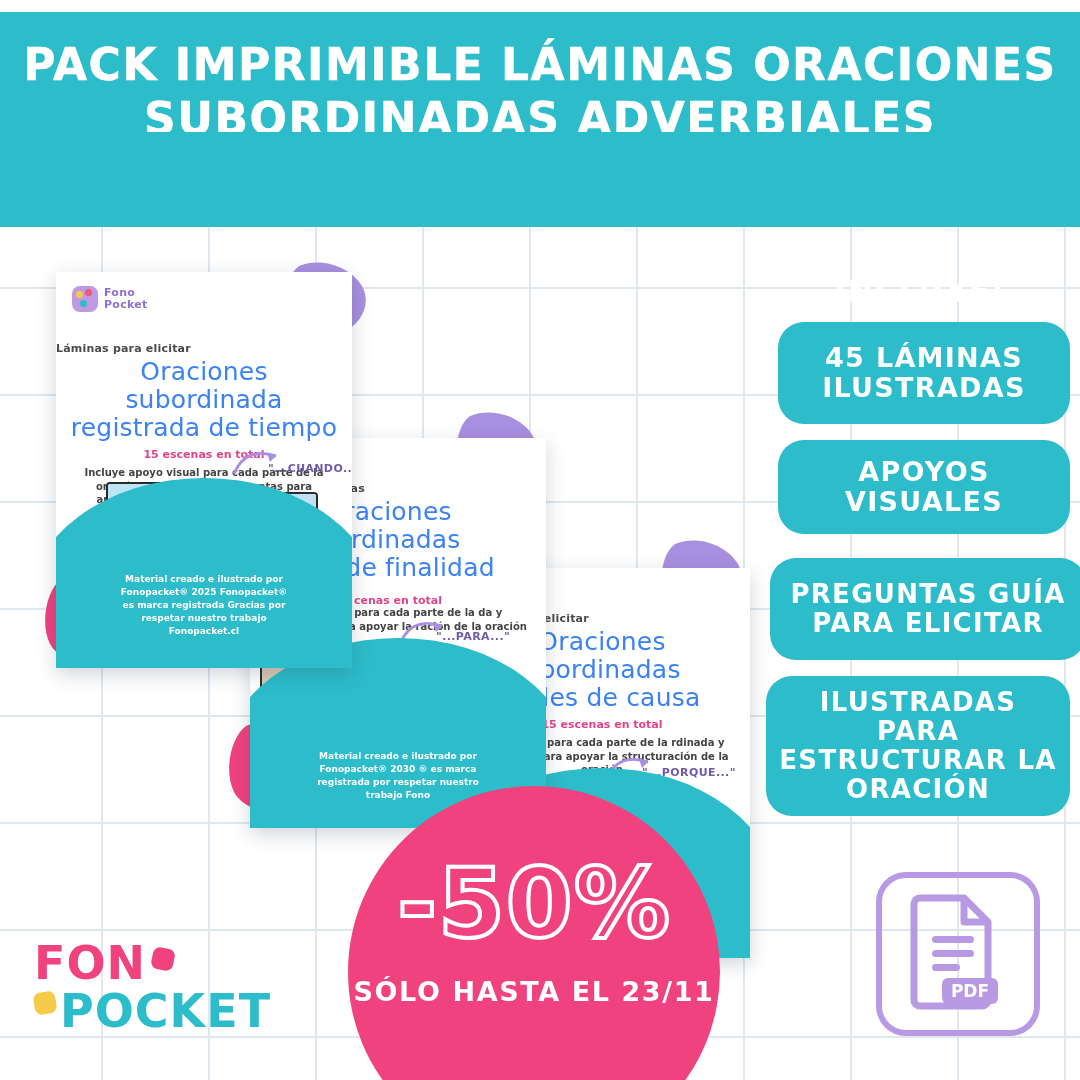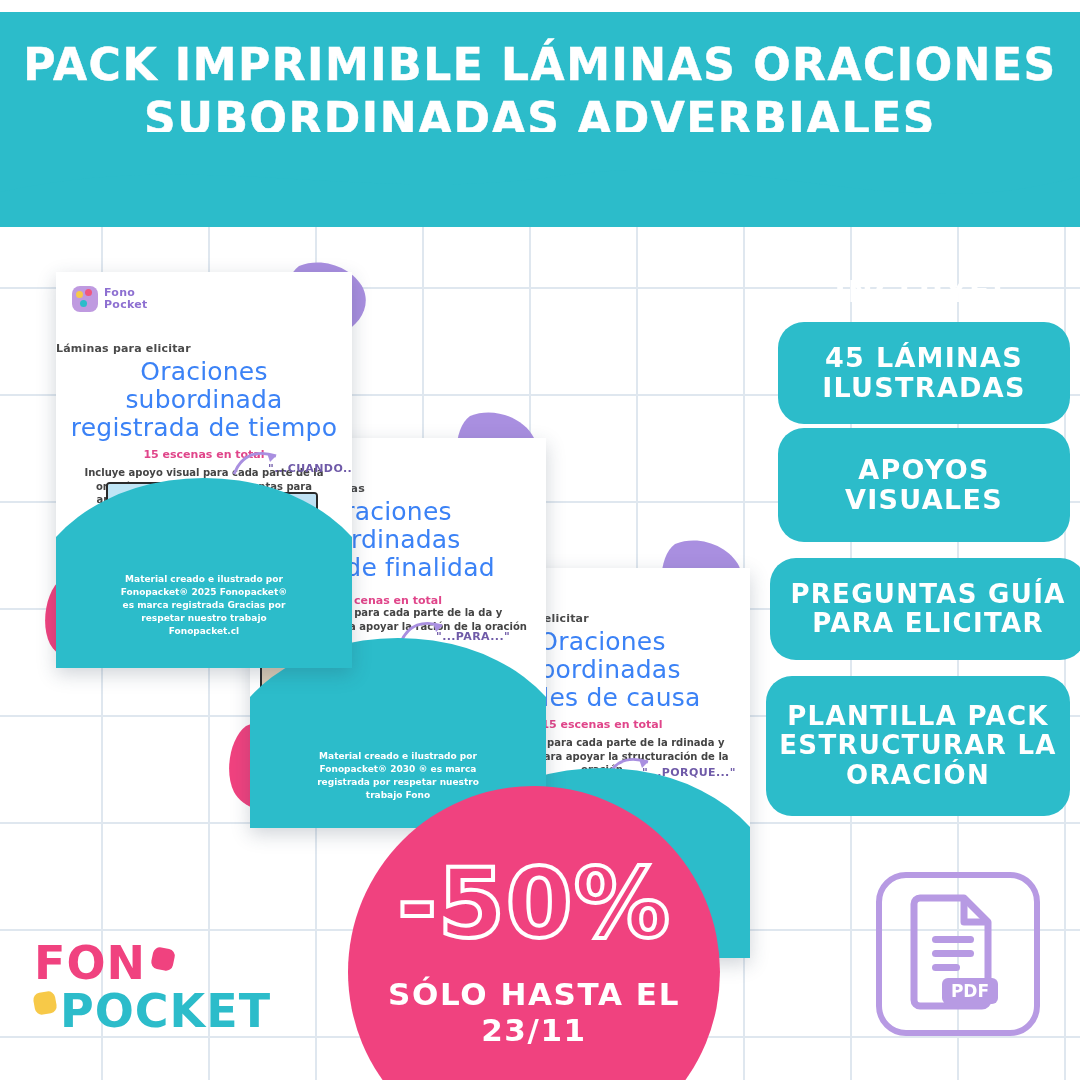--- a/index.html
+++ b/index.html
@@ -120,21 +120,21 @@
     position:absolute;left:348px;top:786px;width:372px;height:372px;
     border-radius:50%;background:#f0427f;
   }
   .discount-pct{
     position:absolute;left:0;top:62px;width:100%;text-align:center;
     color:#f0427f;font-weight:bold;font-size:96px;letter-spacing:1px;
     -webkit-text-stroke:4px #ffffff;
   }
   .discount-sub{
     position:absolute;left:0;top:190px;width:100%;text-align:center;
-    color:#ffffff;font-weight:bold;font-size:31px;letter-spacing:1.6px;
+    color:#ffffff;font-weight:bold;font-size:27px;letter-spacing:1.6px;
   }
 
   
   .pdf-badge{
     position:absolute;left:876px;top:872px;width:152px;height:152px;
     border:6px solid #b79ae3;border-radius:30px;
   }
 
   
   .brand{position:absolute;left:30px;top:936px;width:260px;height:120px;}
@@ -310,23 +310,23 @@
       </svg>
 
       <div class="sheet-curve"></div>
       <div class="sheet-foot" style="bottom:30px;padding:0 64px;box-sizing:border-box;">Material creado e ilustrado por Fonopacket® 2025 Fonopacket® es marca registrada Gracias por respetar nuestro trabajo Fonopacket.cl</div>
     </div>
   </div>
 
   <div class="incluye" style="left:770px;top:274px;width:300px;">INCLUYE:</div>
 
   <div class="pill" style="left:778px;top:322px;width:292px;height:102px;font-size:27px;">45 LÁMINAS ILUSTRADAS</div>
-  <div class="pill" style="left:778px;top:428px;width:292px;height:114px;font-size:27px;">APOYOS VISUALES</div>
+  <div class="pill" style="left:778px;top:440px;width:292px;height:94px;font-size:27px;">APOYOS VISUALES</div>
   <div class="pill" style="left:770px;top:558px;width:316px;height:102px;font-size:26px;">PREGUNTAS GUÍA PARA ELICITAR</div>
-  <div class="pill" style="left:766px;top:676px;width:304px;height:140px;font-size:26px;">PLANTILLA PACK ESTRUCTURAR LA ORACIÓN</div>
+  <div class="pill" style="left:766px;top:676px;width:304px;height:140px;font-size:26px;">ILUSTRADAS PARA ESTRUCTURAR LA ORACIÓN</div>
 
   <div class="discount">
     <div class="discount-pct">-50%</div>
     <div class="discount-sub">SÓLO HASTA EL 23/11</div>
   </div>
 
   <div class="pdf-badge">
     <svg viewBox="0 0 140 140" width="140" height="140">
       <path d="M38,20 h44 l24,24 v78 a6,6 0 0 1 -6,6 h-62 a6,6 0 0 1 -6,-6 v-96 a6,6 0 0 1 6,-6 z" fill="none" stroke="#b79ae3" stroke-width="7" stroke-linejoin="round"></path>
       <path d="M82,20 v24 h24" fill="none" stroke="#b79ae3" stroke-width="7" stroke-linejoin="round"></path>

